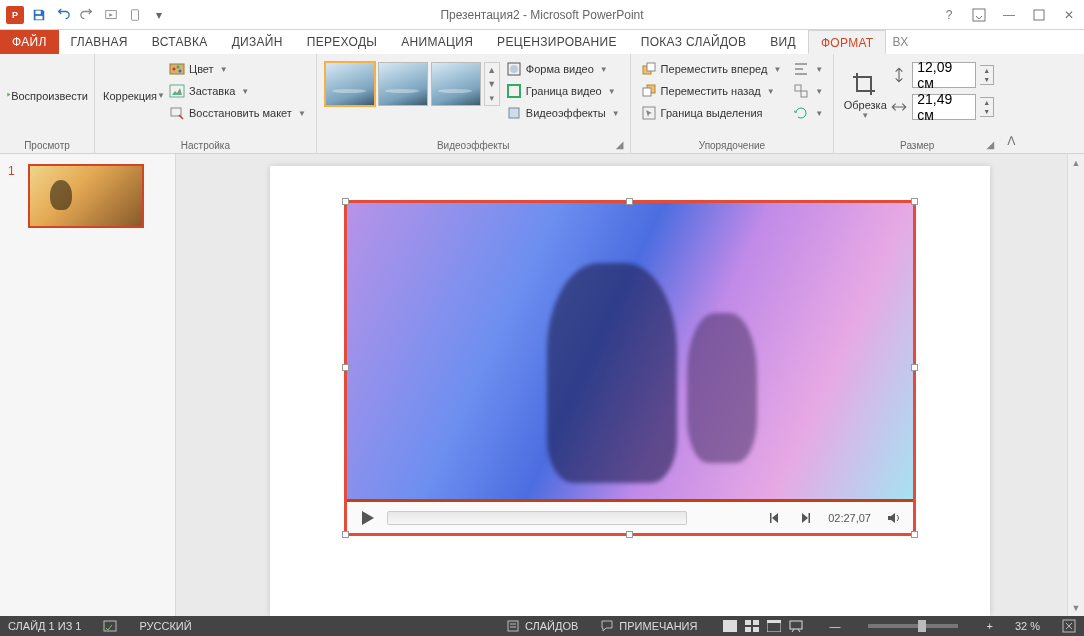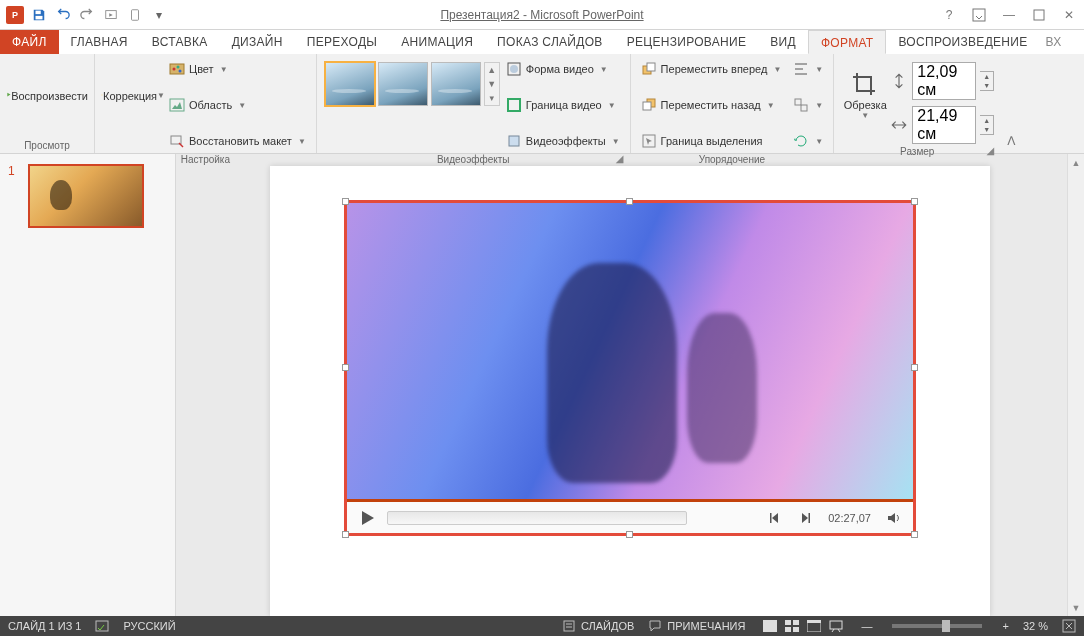--- a/index.html
+++ b/index.html
@@ -3,21 +3,21 @@
 <meta charset="utf-8">
 <style>
 * { box-sizing: border-box; margin: 0; padding: 0; font-family: "Segoe UI", Tahoma, sans-serif; }
 body { width: 1084px; height: 636px; background: #fff; overflow: hidden; font-size: 12px; }
 
 
 .titlebar { height: 30px; background: #fff; border-bottom: 1px solid #d4d4d4; display: flex; align-items: center; position: relative; }
 .qat { display: flex; align-items: center; gap: 2px; padding: 0 4px; }
 .qat .q { width: 22px; height: 22px; display: flex; align-items: center; justify-content: center; color: #666; cursor: pointer; }
 .qat .q svg { width: 14px; height: 14px; }
-.title-center { position: absolute; left: 50%; transform: translateX(-50%); color: #666; font-size: 12px; text-decoration: underline; }
+.title-center { position: absolute; left: 50%; transform: translateX(-50%); color: #666; font-size: 12px; }
 .win-ctrls { position: absolute; right: 0; display: flex; }
 .win-ctrls .w { width: 30px; height: 24px; display: flex; align-items: center; justify-content: center; color: #777; cursor: pointer; }
 .app-icon { width: 18px; height: 18px; background: #d14424; color: #fff; font-size: 9px; font-weight: bold; display: flex; align-items: center; justify-content: center; border-radius: 2px; }
 
 
 .tabs { height: 24px; background: #fff; display: flex; align-items: center; }
 .tab { padding: 0 12px; height: 24px; line-height: 24px; font-size: 12px; color: #444; cursor: pointer; text-transform: uppercase; letter-spacing: .3px; }
 .tab.file { background: #d14424; color: #fff; }
 .tab.active { color: #d14424; border: 1px solid #d4d4d4; border-bottom: 1px solid #f1f1f1; background: #f1f1f1; }
 .tab.overflow { padding: 0 6px; color: #888; }
@@ -26,38 +26,38 @@
 .ribbon { height: 100px; background: #f1f1f1; border-bottom: 1px solid #d4d4d4; display: flex; }
 .group { border-right: 1px solid #d9d9d9; display: flex; flex-direction: column; padding: 4px 6px 2px; }
 .group-body { flex: 1; display: flex; align-items: flex-start; }
 .group-label { font-size: 10px; color: #666; text-align: center; padding: 2px 0 0; position: relative; }
 .group-label .dlaunch { position: absolute; right: -2px; bottom: 0; width: 12px; height: 12px; color: #888; cursor: pointer; font-size: 10px; }
 
 .big-btn { display: flex; align-items: center; justify-content: center; width: 82px; height: 76px; cursor: pointer; }
 .big-btn .ico { width: 32px; height: 32px; margin-bottom: 2px; display: flex; align-items: center; justify-content: center; }
 .big-btn span { font-size: 11px; color: #333; text-align: center; line-height: 1.1; }
 
-.col-stack { display: flex; flex-direction: column; gap: 14px; }
+.col-stack { display: flex; flex-direction: column; gap: 0; }
 .small-row { display: flex; align-items: center; gap: 4px; height: 22px; padding: 0 4px; cursor: pointer; font-size: 11px; color: #333; white-space: nowrap; }
 .small-row .si { width: 16px; height: 16px; display: flex; align-items: center; justify-content: center; }
 .small-row .dd { color: #777; font-size: 8px; margin-left: 2px; }
 
 .gallery { display: flex; align-items: center; gap: 3px; padding: 4px 2px; }
 .gal-item { width: 50px; height: 44px; background: linear-gradient(160deg, #d6e9f6 0%, #7aa3bd 70%, #3d5a6e 100%); border: 1px solid #bbb; cursor: pointer; position: relative; }
 .gal-item.sel { outline: 2px solid #f7b142; outline-offset: -1px; }
 .gal-item::after { content:''; position:absolute; left:6px; top:26px; width:34px; height:4px; background: rgba(255,255,255,.35); border-radius: 50%; }
 .gal-more { width: 16px; height: 44px; display: flex; flex-direction: column; border: 1px solid #ccc; }
 .gal-more div { flex: 1; display: flex; align-items: center; justify-content: center; color: #777; cursor: pointer; font-size: 9px; }
 
 .crop-btn { display: flex; flex-direction: column; align-items: center; width: 50px; height: 74px; cursor: pointer; justify-content: center; }
 .crop-btn .ico { width: 28px; height: 28px; }
 .size-fields { display: flex; flex-direction: column; gap: 6px; padding-top: 4px; }
 .size-row { display: flex; align-items: center; gap: 4px; }
 .size-row .si { width: 18px; height: 18px; }
-.size-input { width: 64px; height: 20px; border: 1px solid #ababab; background: #fff; font-size: 16px; padding: 18px 4px; display: flex; align-items: center; }
+.size-input { width: 64px; height: 20px; border: 1px solid #ababab; background: #fff; font-size: 14px; padding: 12px 4px; display: flex; align-items: center; }
 .spin { width: 14px; height: 20px; border: 1px solid #ababab; border-left: none; display: flex; flex-direction: column; }
 .spin div { flex: 1; display: flex; align-items: center; justify-content: center; color: #666; font-size: 7px; cursor: pointer; }
 
 .collapsebtn { width: 22px; height: 100px; display: flex; align-items: flex-end; justify-content: center; color: #777; cursor: pointer; padding-bottom: 6px; }
 
 
 .workspace { display: flex; height: 462px; background: #eaeaea; }
 .thumbs { width: 176px; background: #f6f6f6; border-right: 1px solid #d8d8d8; padding: 10px 8px; }
 .thumb-wrap { display: flex; gap: 6px; }
 .thumb-num { font-size: 12px; color: #d14424; width: 14px; }
@@ -82,21 +82,21 @@
 .handles .h.ml{left:-5px;top:50%;margin-top:-4px}.handles .h.mr{right:-5px;top:50%;margin-top:-4px}
 
 .video-ctrl { height: 34px; background: #fafafa; border-top: 3px solid #c2410c; display: flex; align-items: center; padding: 0 8px; gap: 8px; }
 .vplay { width: 24px; height: 24px; display: flex; align-items: center; justify-content: center; cursor: pointer; }
 .vtrack { flex: 0 0 300px; height: 14px; background: linear-gradient(#e7e7e7,#f7f7f7); border: 1px solid #ccc; border-radius: 2px; cursor: pointer; }
 .vspacer { flex: 1; }
 .vbtn { width: 22px; height: 22px; display: flex; align-items: center; justify-content: center; cursor: pointer; color: #555; }
 .vtime { font-size: 11px; color: #555; padding: 0 4px; }
 
 
-.status { height: 20px; background: #444; color: #ddd; display: flex; align-items: center; font-size: 11px; padding: 0 8px; gap: 14px; }
+.status { height: 20px; background: #444; color: #ddd; display: flex; align-items: center; font-size: 11px; padding: 0 8px; gap: 22px; }
 .status .seg { display: flex; align-items: center; gap: 5px; }
 .status .spacer { flex: 1; }
 .status .vbtns { display: flex; gap: 0; }
 .status .vbtns .vb { width: 22px; height: 18px; display: flex; align-items: center; justify-content: center; cursor: pointer; }
 .zoom-slider { width: 90px; height: 4px; background: #777; position: relative; margin: 0 6px; }
 .zoom-slider .knob { position: absolute; left: 50px; top: -4px; width: 8px; height: 12px; background: #bbb; }
 .status .si { width: 14px; height: 14px; }
 
 svg { display: block; }
 </style>
@@ -157,25 +157,24 @@
   </div>
 </div>
 
 <div class="tabs">
   <div class="tab file">ФАЙЛ</div>
   <div class="tab">ГЛАВНАЯ</div>
   <div class="tab">ВСТАВКА</div>
   <div class="tab">ДИЗАЙН</div>
   <div class="tab">ПЕРЕХОДЫ</div>
   <div class="tab">АНИМАЦИЯ</div>
+  <div class="tab">РЕЦЕНЗИРОВАНИЕ</div>
   <div class="tab">ПОКАЗ СЛАЙДОВ</div>
-  <div class="tab">РЕЦЕНЗИРОВАНИЕ</div>
   <div class="tab">ВИД</div>
   <div class="tab active">ФОРМАТ</div>
-  <div class="tab">ВОСПРОИЗВЕДЕНИЕ</div>
   <div class="tab overflow">Вх</div>
 </div>
 
 <div class="ribbon">
   <div class="group">
     <div class="group-body">
       <div class="big-btn">
         <div class="ico">
             <svg viewBox="0 0 32 32">
               <path d="M8 4l20 12L8 28z" fill="#5fa648"></path>
@@ -221,21 +220,21 @@
             <span>Цвет</span>
             <span class="dd">▼</span>
           </div>
         <div class="small-row">
             <div class="si">
               <svg viewBox="0 0 16 16">
                 <rect x="1" y="2" width="14" height="12" fill="none" stroke="#6a8"></rect>
                 <path d="M3 12l3-4 2 2 3-5 2 7z" fill="#6a8"></path>
               </svg>
             </div>
-            <span>Область</span>
+            <span>Заставка</span>
             <span class="dd">▼</span>
           </div>
         <div class="small-row">
             <div class="si">
               <svg viewBox="0 0 16 16">
                 <rect x="2" y="3" width="10" height="8" fill="none" stroke="#888"></rect>
                 <path d="M10 10l4 4" stroke="#c33" stroke-width="1.5"></path>
               </svg>
             </div>
             <span>Восстановить макет</span>

